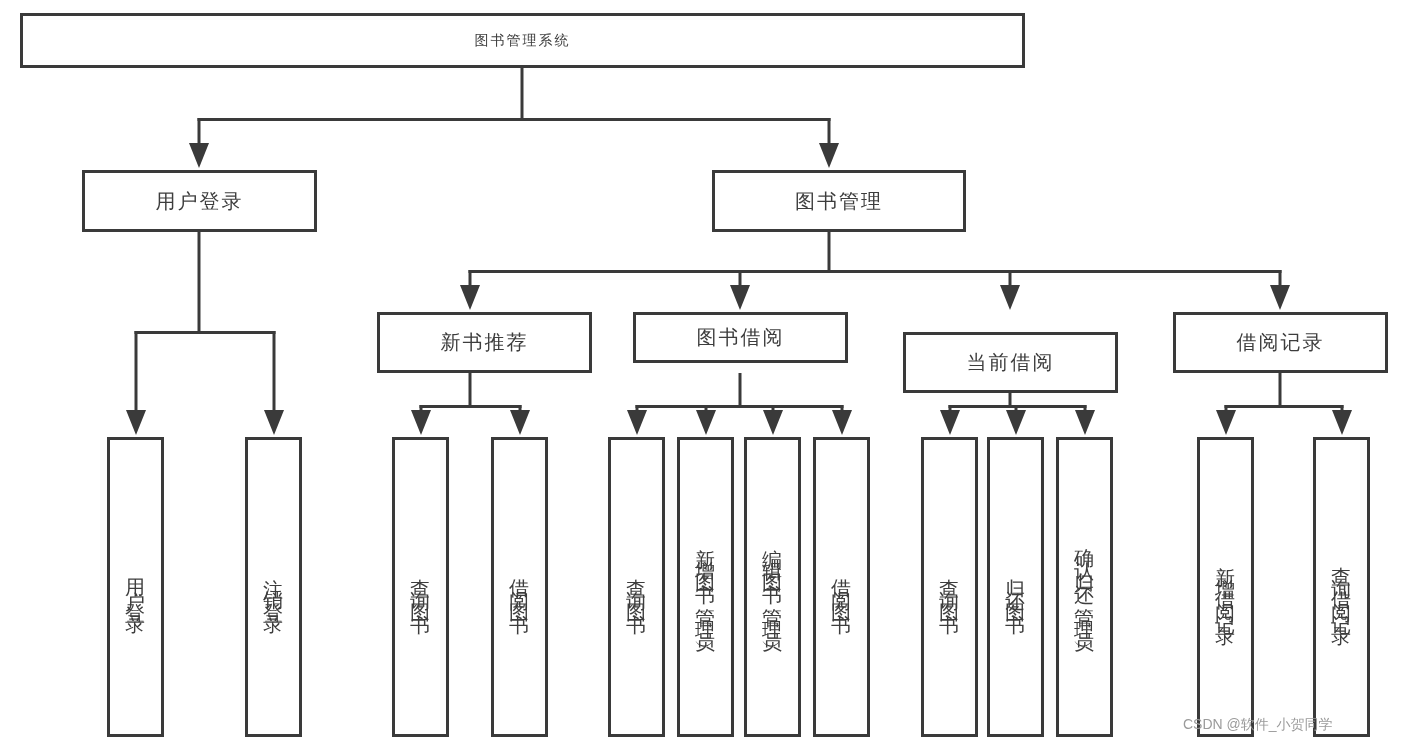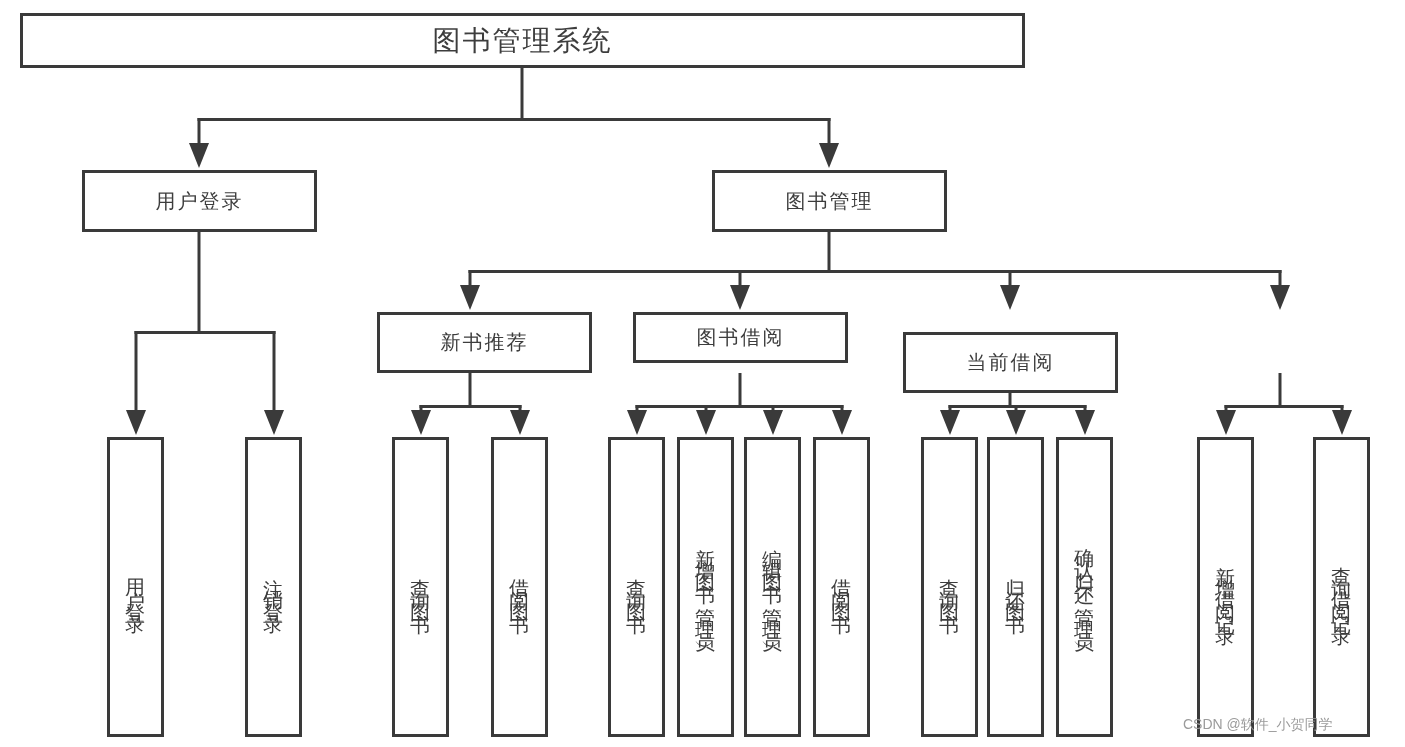--- a/index.html
+++ b/index.html
@@ -13,21 +13,21 @@
   }
   .connectors { position:absolute; left:0; top:0; width:1405px; height:747px; }
   .connectors line { stroke:var(--line); stroke-width:3; }
   .connectors polygon { fill:var(--line); }
   .box {
     position:absolute; box-sizing:border-box; background:var(--box-bg);
     border:3px solid var(--box-border); color:var(--text);
     display:flex; align-items:center; justify-content:center;
   }
   .h-label { font-size:20px; letter-spacing:2px; white-space:nowrap; }
-  .root-box .h-label { font-size:28px; }
+  .root-box .h-label { font-size:14px; }
   .v-label {
     writing-mode:vertical-rl; text-orientation:mixed;
     font-size:20px; line-height:1; letter-spacing:12px; white-space:nowrap;
   }
   .watermark {
     position:absolute; left:1183px; top:716px; z-index:5;
     font-size:14px; color:var(--watermark); white-space:nowrap;
   }
 </style>
 </head>
@@ -111,32 +111,35 @@
     </g>
   </svg>
 
   <div class="box root-box" style="left:20px;top:13px;width:1005px;height:55px">
     <span class="h-label">图书管理系统</span>
   </div>
 
   <div class="box" style="left:82px;top:170px;width:235px;height:62px">
     <span class="h-label">用户登录</span>
   </div>
-  <div class="box" style="left:712px;top:170px;width:235px;height:62px">
+  <div class="box" style="left:712px;top:170px;width:254px;height:62px">
     <span class="h-label">图书管理</span>
   </div>
 
   <div class="box" style="left:377px;top:312px;width:215px;height:61px">
     <span class="h-label">新书推荐</span>
   </div>
   <div class="box" style="left:633px;top:312px;width:215px;height:51px">
     <span class="h-label">图书借阅</span>
   </div>
   <div class="box" style="left:903px;top:332px;width:215px;height:61px">
     <span class="h-label">当前借阅</span>
+  </div>
+  <div class="box" style="left:1173px;top:312px;width:215px;height:61px">
+    <span class="h-label">借阅记录</span>
   </div>
 
   <div class="box" style="left:107px;top:437px;width:57px;height:300px">
     <span class="v-label">用户登录</span>
   </div>
   <div class="box" style="left:245px;top:437px;width:57px;height:300px">
     <span class="v-label">注销登录</span>
   </div>
 
   <div class="box" style="left:392px;top:437px;width:57px;height:300px">

